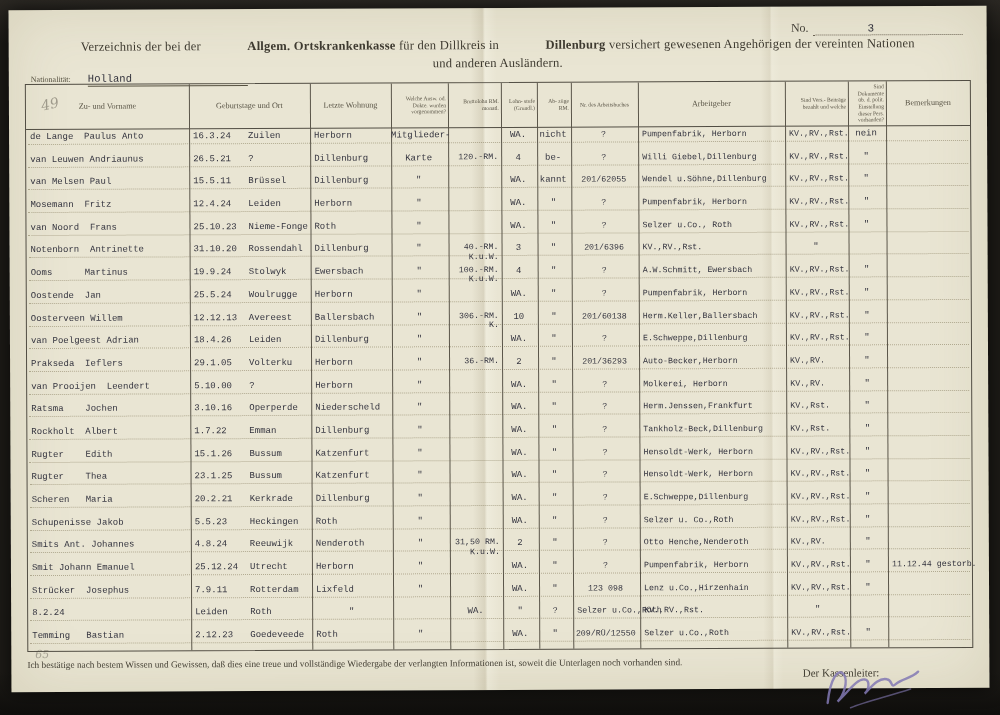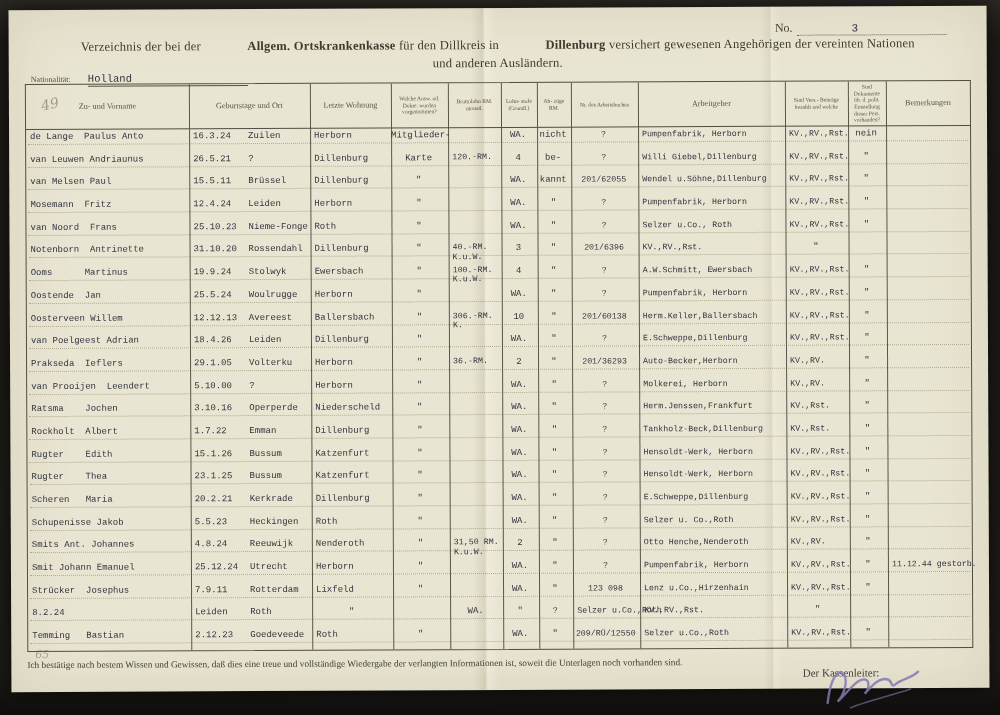--- a/index.html
+++ b/index.html
@@ -16,21 +16,21 @@
     box-shadow:0 0 18px rgba(0,0,0,.65), inset 0 0 60px rgba(140,125,85,.18);
     transform:rotate(-0.25deg);
     transform-origin:50% 50%;
   }
   .crease{position:absolute;top:0;bottom:0;width:26px;pointer-events:none;
     background:linear-gradient(90deg,rgba(120,105,70,0) 0%,rgba(120,105,70,.14) 45%,rgba(255,255,245,.25) 55%,rgba(120,105,70,0) 100%);}
   .crease.c1{left:462px;}
   .crease.c2{left:752px;width:20px;opacity:.7;}
 
   
-  .no-line{position:absolute;top:14px;right:40px;font-size:12px;color:#46423a;}
+  .no-line{position:absolute;top:14px;right:24px;font-size:12px;color:#46423a;}
   .no-dots{display:inline-block;width:150px;border-bottom:1px dotted #6b6454;margin-left:4px;
     font-family:"Liberation Mono",monospace;font-size:11px;color:#33333d;text-align:left;}
   .no-dots span{padding-left:55px;}
 
   
   .title{position:absolute;top:28px;left:40px;right:40px;text-align:center;
     font-size:12.6px;color:#3e3a30;letter-spacing:.2px;line-height:1.45;}
   .title b{font-weight:bold;margin-left:43px;}
   
   .nat{position:absolute;top:63px;left:22px;font-size:8px;color:#55503f;}
@@ -40,32 +40,32 @@
   .pencil.top{left:32px;top:86px;font-size:14px;transform:rotate(-12deg);opacity:.8;}
   .pencil.bottom{left:24px;top:638px;font-size:11px;opacity:.7;text-align:center;}
 
   
   .table{position:absolute;left:16px;right:16px;top:74px;height:566px;
     border:1px solid #514d43;}
   .vlines div{position:absolute;top:0;bottom:0;border-left:1px solid #5b564a;}
   .thead{position:relative;display:grid;height:44px;border-bottom:1px solid #514d43;
     grid-template-columns:163px 121px 81px 57px 53px 36px 34px 67px 147px 63px 38px 1fr;
     color:#5a5547;}
-  .th{display:flex;align-items:center;justify-content:center;text-align:center;
+  .th{display:flex;align-items:center;justify-content:center;text-align:right;
     padding:1px 2px;line-height:1.15;font-size:8.2px;overflow:hidden;}
   .th.tiny{font-size:5.6px;line-height:1.2;}
   .tbody{position:relative;}
   .trow{display:grid;height:22.69px;position:relative;
     grid-template-columns:163px 55px 66px 81px 57px 53px 36px 34px 67px 147px 63px 38px 1fr;
     font-family:"Liberation Mono",monospace;font-size:9px;color:#34343f;}
   .trow::after{content:"";position:absolute;left:2px;right:2px;top:14px;
     border-bottom:1px dotted rgba(110,100,66,.45);}
   .td{padding:2px 2px 0 4px;white-space:pre;overflow:visible;z-index:1;}
   .td.c{text-align:center;padding-left:0;}
-  .td.wage{font-size:8.3px;line-height:1.1;white-space:pre-line;position:relative;top:-1px;padding-right:3px;}
+  .td.wage{font-size:8.3px;line-height:1.1;white-space:pre-line;position:relative;top:-1px;text-align:right;padding-right:3px;}
   .td.small{font-size:8.3px;}
 
   
   .footer{position:absolute;left:16px;top:650px;font-size:9.3px;color:#454136;}
   .kassenleiter{position:absolute;right:110px;top:660px;font-size:11px;color:#454136;}
   .sig{position:absolute;right:62px;top:648px;width:110px;height:60px;transform:rotate(-8deg);}
 </style>
 </head>
 <body>
 

